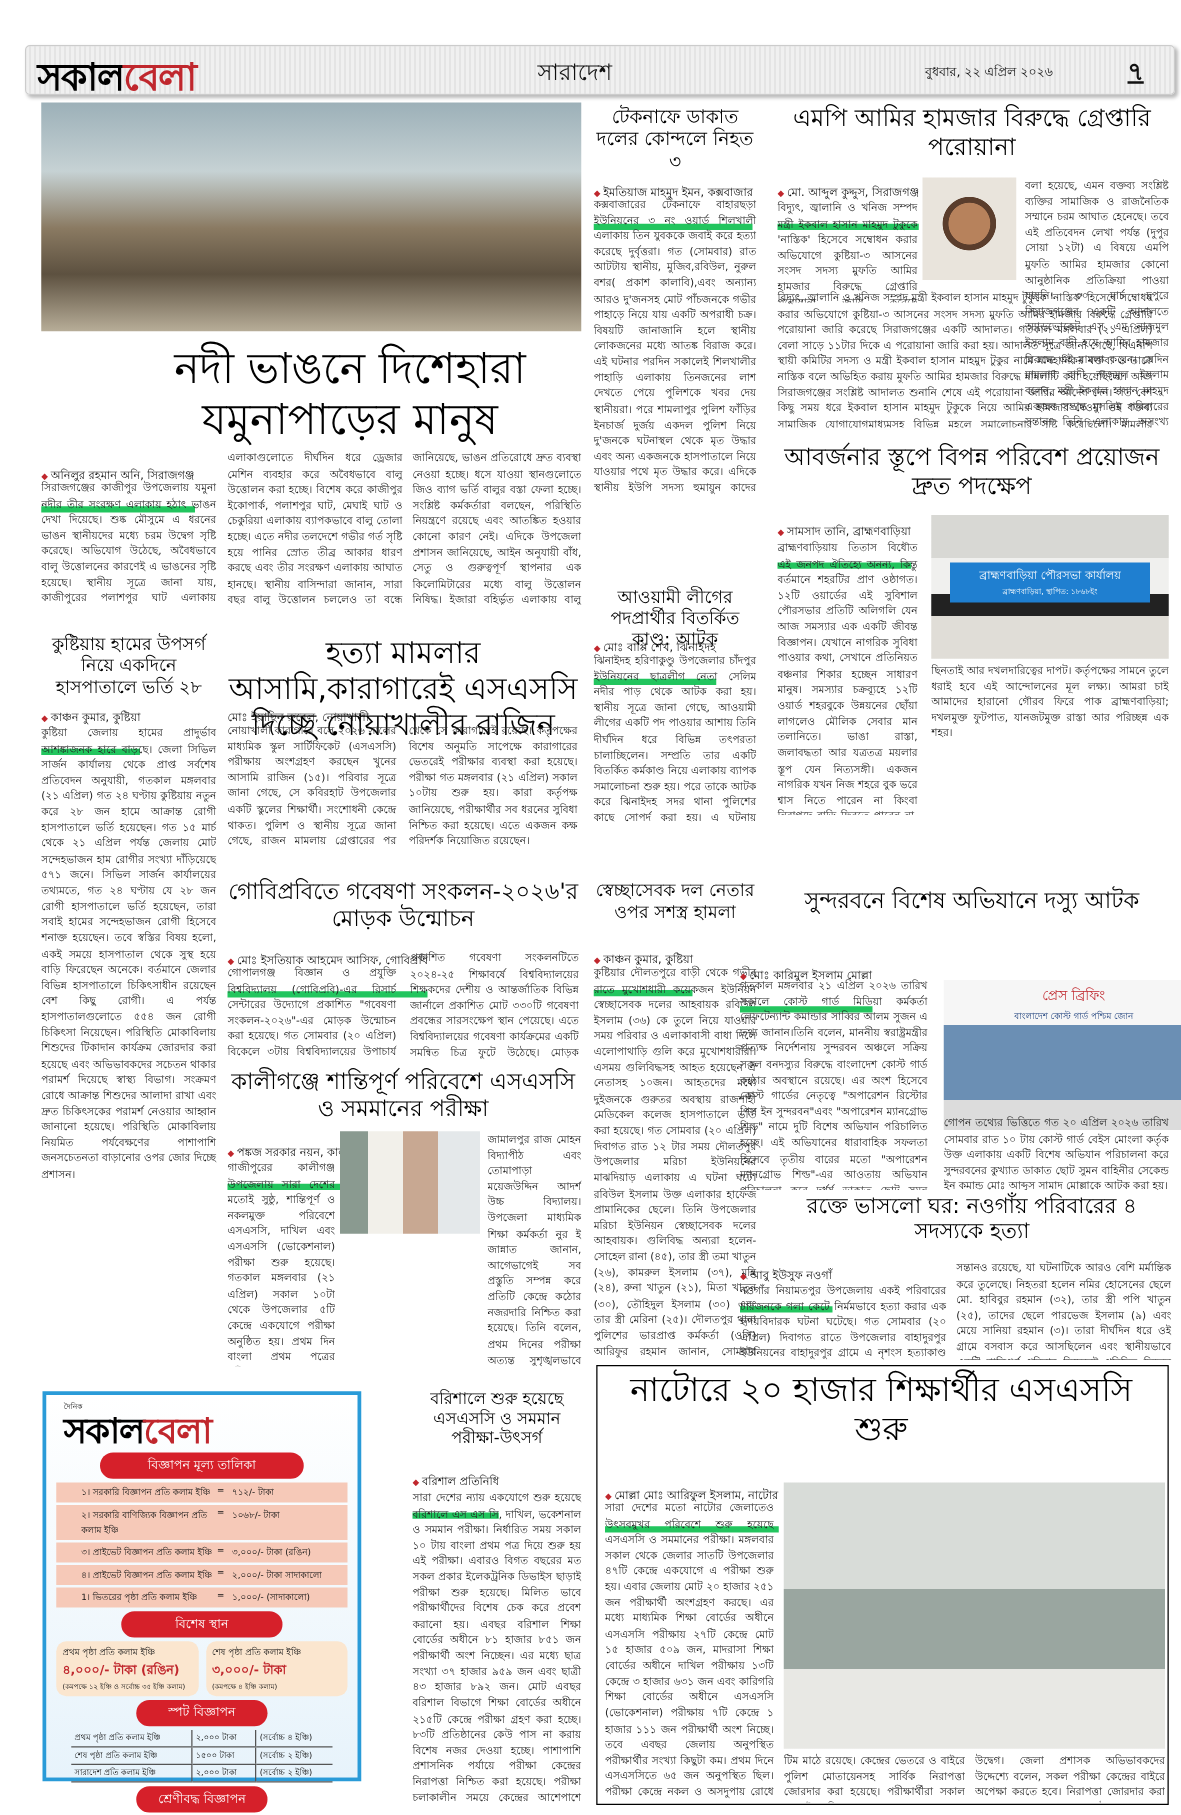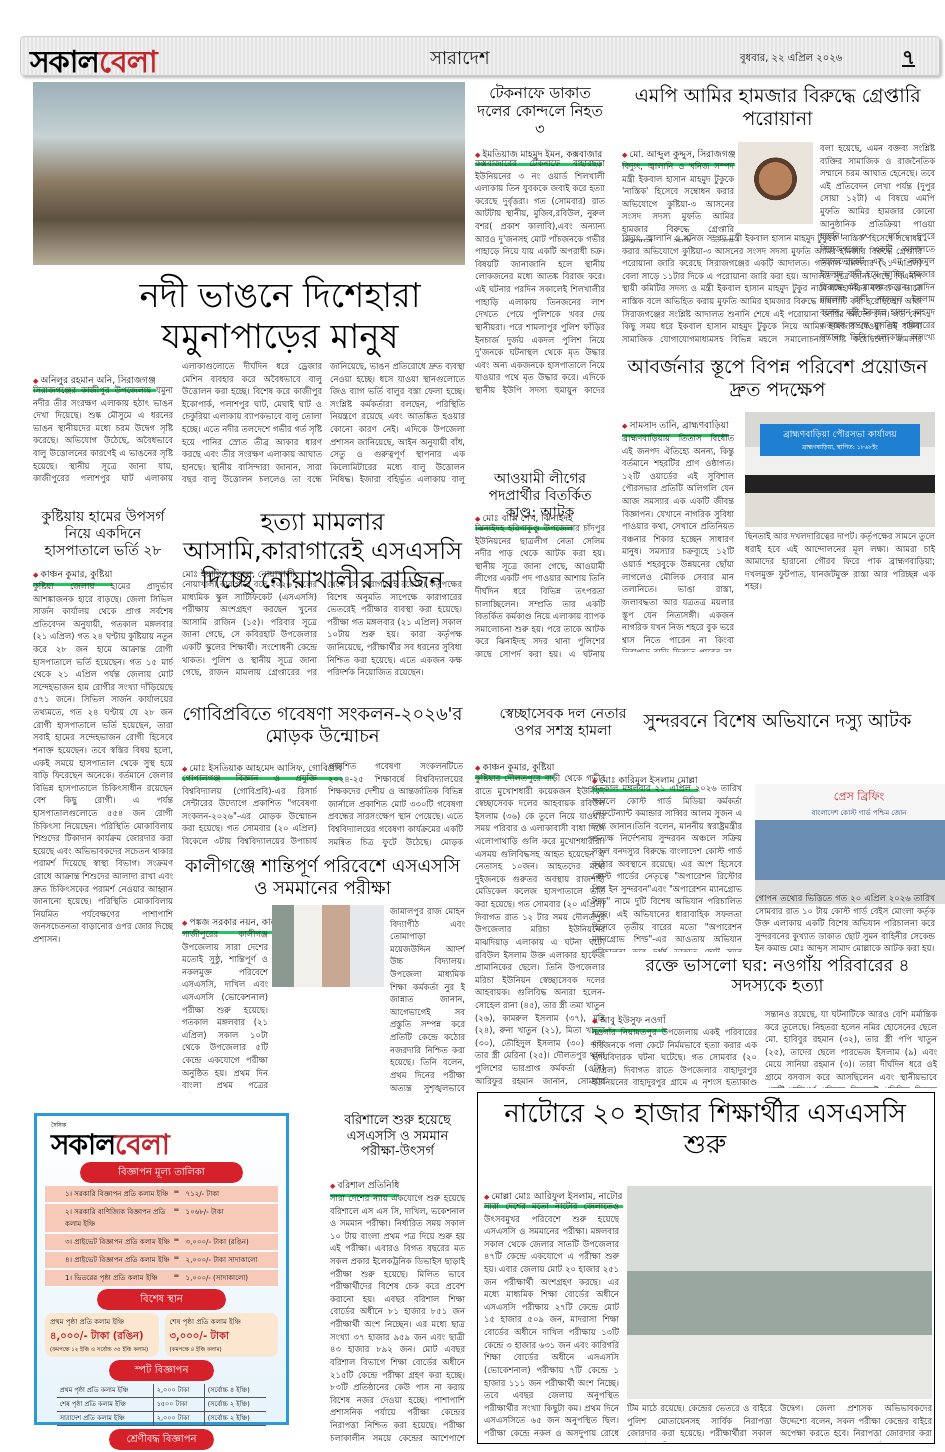--- a/index.html
+++ b/index.html
@@ -5,21 +5,21 @@
 *{box-sizing:border-box;margin:0;padding:0}
 body{width:945px;height:1452px;background:#fff;font-family:"DejaVu Sans",sans-serif;color:#111;position:relative;overflow:hidden}
 .abs{position:absolute}
 .mast-right{left:20px;top:36px;width:920px;height:40px;background:repeating-linear-gradient(90deg,#f0f0f0 0 2px,#e4e4e4 2px 4px);border:1px solid #ccc;border-radius:4px;box-shadow:2px 2px 3px #bbb}
 .logo{font-weight:bold;font-size:26px;letter-spacing:-1px;color:#000}
 .logo .red{color:#c0272d}
 .section{font-size:18px}
 .date{font-size:10px}
 .pageno{font-size:20px;font-weight:bold;text-decoration:underline}
 .hl{font-family:"DejaVu Sans",sans-serif;text-align:center;color:#000;line-height:1.2}
-.byline{font-size:9px;border-bottom:3px solid #22c55e;display:inline-block;padding-bottom:1px}
+.byline{font-size:9px;border-bottom:5px solid #22c55e;display:inline-block;padding-bottom:17px}
 .byline::before{content:"◆ ";color:#c0272d;font-size:7px}
 .body{font-size:8.4px;line-height:1.5;text-align:justify;color:#222;overflow:hidden}
 .photo{background:linear-gradient(180deg,#9cb0b8 0%,#c6d2d4 30%,#8a7a62 55%,#5d5140 75%,#b7ad98 100%)}
 .portrait{background:radial-gradient(circle at 50% 45%,#b7825c 0 28%,#5a3d2c 29% 36%,#e9e4dc 37%);}
 .building{background:linear-gradient(180deg,#d8d8d4 0 30%,#f0f0ee 30% 55%,#222 55% 70%,#e0ddd7 70%)}
 .banner{background:#1f7fd0;color:#fff;font-size:9px;text-align:center;padding:3px}
 .coastguard{background:linear-gradient(180deg,#f6f6f6 0 30%,#6b8fb4 30% 80%,#dcdcdc 80%)}
 .classroom{background:linear-gradient(180deg,#d8dcd8 0 40%,#9aa6a0 40% 70%,#e8e8e4 70%)}
 .exam{background:linear-gradient(90deg,#8a9a90 0 20%,#f2f0ea 20% 45%,#c8a892 45% 70%,#e4e8ea 70%)}
 .boxed{border:1.5px solid #000}
@@ -60,21 +60,21 @@
 <div class="abs" style="left:622px;top:142px"><span class="byline">মো. আব্দুল কুদ্দুস, সিরাজগঞ্জ</span></div>
 <div class="abs portrait" style="left:738px;top:142px;width:75px;height:82px"></div>
 <div class="abs body" style="left:622px;top:160px;width:112px;height:82px">বিদ্যুৎ, জ্বালানি ও খনিজ সম্পদ মন্ত্রী ইকবাল হাসান মাহমুদ টুকুকে 'নাস্তিক' হিসেবে সম্বোধন করার অভিযোগে কুষ্টিয়া-৩ আসনের সংসদ সদস্য মুফতি আমির হামজার বিরুদ্ধে গ্রেপ্তারি পরোয়ানা জারি করেছে সিরাজগঞ্জের একটি আদালত। গতকাল মঙ্গলবার (২১ এপ্রিল) বেলা সাড়ে ১১টার দিকে এ পরোয়ানা জারি করা হয়। আদালত সূত্রে জানা গেছে, বিএনপি স্থায়ী কমিটির সদস্য ও মন্ত্রী ইকবাল হাসান মাহমুদ টুকুর নামে মানহানিকর বক্তব্য ও তাকে নাস্তিক বলে অভিহিত করায় মুফতি আমির হামজার বিরুদ্ধে মামলাটি করা হয়েছিলো। আজ সিরাজগঞ্জের সংশ্লিষ্ট আদালত শুনানি শেষে এই পরোয়ানা জারির আদেশ দেন। গত বেশ কিছু সময় ধরে ইকবাল হাসান মাহমুদ টুকুকে নিয়ে আমির হামজার দেওয়া ওই বক্তব্য সামাজিক যোগাযোগমাধ্যমসহ বিভিন্ন মহলে সমালোচনার সৃষ্টি করেছিলো। মামলার অভিযোগে</div>
 <div class="abs body" style="left:622px;top:232px;width:300px;height:110px">বিদ্যুৎ, জ্বালানি ও খনিজ সম্পদ মন্ত্রী ইকবাল হাসান মাহমুদ টুকুকে 'নাস্তিক' হিসেবে সম্বোধন করার অভিযোগে কুষ্টিয়া-৩ আসনের সংসদ সদস্য মুফতি আমির হামজার বিরুদ্ধে গ্রেপ্তারি পরোয়ানা জারি করেছে সিরাজগঞ্জের একটি আদালত। গতকাল মঙ্গলবার (২১ এপ্রিল) বেলা সাড়ে ১১টার দিকে এ পরোয়ানা জারি করা হয়। আদালত সূত্রে জানা গেছে, বিএনপি স্থায়ী কমিটির সদস্য ও মন্ত্রী ইকবাল হাসান মাহমুদ টুকুর নামে মানহানিকর বক্তব্য ও তাকে নাস্তিক বলে অভিহিত করায় মুফতি আমির হামজার বিরুদ্ধে মামলাটি করা হয়েছিলো। আজ সিরাজগঞ্জের সংশ্লিষ্ট আদালত শুনানি শেষে এই পরোয়ানা জারির আদেশ দেন। গত বেশ কিছু সময় ধরে ইকবাল হাসান মাহমুদ টুকুকে নিয়ে আমির হামজার দেওয়া ওই বক্তব্য সামাজিক যোগাযোগমাধ্যমসহ বিভিন্ন মহলে সমালোচনার সৃষ্টি করেছিলো। মামলার অভিযোগে</div>
 <div class="abs body" style="left:820px;top:142px;width:115px;height:200px">বলা হয়েছে, এমন বক্তব্য সংশ্লিষ্ট ব্যক্তির সামাজিক ও রাজনৈতিক সম্মানে চরম আঘাত হেনেছে। তবে এই প্রতিবেদন লেখা পর্যন্ত (দুপুর সোয়া ১২টা) এ বিষয়ে এমপি মুফতি আমির হামজার কোনো আনুষ্ঠানিক প্রতিক্রিয়া পাওয়া যায়নি। ৩০ মার্চ দুপুরে সিরাজগঞ্জের একটি আদালতে অ্যাডভোকেট এস এম নাজমুল ইসলাম বাদী হয়ে আমির হামজার বিরুদ্ধে এই মামলা করেন। সেদিন মামলার বাদী নাজমুল ইসলাম বলেন, মন্ত্রী ইকবাল হাসান মাহমুদ একজন সম্ভ্রান্ত মুসলিম পরিবারের সন্তান। তিনি এলাকায় অসংখ্য মসজিদ, মাদ্রাসা ও কবরস্থানের উন্নয়নে ভূমিকা রাখছেন। গত ২৬ মার্চ বীর মুক্তিযোদ্ধাদের সম্মান জানিয়ে তিনি একটি বক্তব্য দেন। সেই বক্তব্যকে কেন্দ্র করে আমির হামজা তাকে 'আপাদমস্তক নাস্তিক' বলে মানহানি করেছেন। এ কারণে দণ্ডবিধির ৫০০ ধারায় এই মামলা করা হয়েছে।</div>
 
 <div class="abs hl" style="left:620px;top:355px;width:315px;font-size:19px">আবর্জনার স্তূপে বিপন্ন পরিবেশ প্রয়োজন দ্রুত পদক্ষেপ</div>
 <div class="abs" style="left:622px;top:413px"><span class="byline">সামসাদ তানি, ব্রাহ্মণবাড়িয়া</span></div>
 <div class="abs body" style="left:622px;top:432px;width:112px;height:220px">ব্রাহ্মণবাড়িয়ায় তিতাস বিধৌত এই জনপদ ঐতিহ্যে অনন্য, কিন্তু বর্তমানে শহরটির প্রাণ ওষ্ঠাগত। ১২টি ওয়ার্ডের এই সুবিশাল পৌরসভার প্রতিটি অলিগলি যেন আজ সমস্যার এক একটি জীবন্ত বিজ্ঞাপন। যেখানে নাগরিক সুবিধা পাওয়ার কথা, সেখানে প্রতিনিয়ত বঞ্চনার শিকার হচ্ছেন সাধারণ মানুষ। সমস্যার চক্রব্যূহে ১২টি ওয়ার্ড শহরবুকে উন্নয়নের ছোঁয়া লাগলেও মৌলিক সেবার মান তলানিতে। ভাঙা রাস্তা, জলাবদ্ধতা আর যত্রতত্র ময়লার স্তূপ যেন নিত্যসঙ্গী। একজন নাগরিক যখন নিজ শহরে বুক ভরে শ্বাস নিতে পারেন না কিংবা নিরাপদে বাড়ি ফিরতে পারেন না, তখন প্রশ্ন জাগে এটাই কি আমাদের প্রাপ্য</div>
 <div class="abs building" style="left:745px;top:412px;width:190px;height:115px">
-  <div class="banner" style="margin:12px 15px 0">
+  <div class="banner" style="margin:38px 15px 0">
     <div>ব্রাহ্মণবাড়িয়া পৌরসভা কার্যালয়</div>
     <div style="font-size:6px">ব্রাহ্মণবাড়িয়া, স্থাপিত: ১৮৬৮ইং</div>
   </div>
 </div>
 <div class="abs body" style="left:745px;top:530px;width:190px;height:125px">ছিনতাই আর দখলদারিত্বের দাপট। কর্তৃপক্ষের সামনে তুলে ধরাই হবে এই আন্দোলনের মূল লক্ষ্য। আমরা চাই আমাদের হারানো গৌরব ফিরে পাক ব্রাহ্মণবাড়িয়া; দখলমুক্ত ফুটপাত, যানজটমুক্ত রাস্তা আর পরিচ্ছন্ন এক শহর।</div>
 
 <div class="abs hl" style="left:33px;top:508px;width:140px;font-size:14px">কুষ্টিয়ায় হামের উপসর্গ নিয়ে একদিনে হাসপাতালে ভর্তি ২৮</div>
 <div class="abs" style="left:33px;top:562px"><span class="byline">কাঞ্চন কুমার, কুষ্টিয়া</span></div>
 <div class="abs body" style="left:33px;top:580px;width:140px;height:515px">কুষ্টিয়া জেলায় হামের প্রাদুর্ভাব আশঙ্কাজনক হারে বাড়ছে। জেলা সিভিল সার্জন কার্যালয় থেকে প্রাপ্ত সর্বশেষ প্রতিবেদন অনুযায়ী, গতকাল মঙ্গলবার (২১ এপ্রিল) গত ২৪ ঘণ্টায় কুষ্টিয়ায় নতুন করে ২৮ জন হামে আক্রান্ত রোগী হাসপাতালে ভর্তি হয়েছেন। গত ১৫ মার্চ থেকে ২১ এপ্রিল পর্যন্ত জেলায় মোট সন্দেহভাজন হাম রোগীর সংখ্যা দাঁড়িয়েছে ৫৭১ জনে। সিভিল সার্জন কার্যালয়ের তথ্যমতে, গত ২৪ ঘণ্টায় যে ২৮ জন রোগী হাসপাতালে ভর্তি হয়েছেন, তারা সবাই হামের সন্দেহভাজন রোগী হিসেবে শনাক্ত হয়েছেন। তবে স্বস্তির বিষয় হলো, একই সময়ে হাসপাতাল থেকে সুস্থ হয়ে বাড়ি ফিরেছেন অনেকে। বর্তমানে জেলার বিভিন্ন হাসপাতালে চিকিৎসাধীন রয়েছেন বেশ কিছু রোগী। এ পর্যন্ত হাসপাতালগুলোতে ৫৫৪ জন রোগী চিকিৎসা নিয়েছেন। পরিস্থিতি মোকাবিলায় শিশুদের টিকাদান কার্যক্রম জোরদার করা হয়েছে এবং অভিভাবকদের সচেতন থাকার পরামর্শ দিয়েছে স্বাস্থ্য বিভাগ। সংক্রমণ রোধে আক্রান্ত শিশুদের আলাদা রাখা এবং দ্রুত চিকিৎসকের পরামর্শ নেওয়ার আহ্বান জানানো হয়েছে। পরিস্থিতি মোকাবিলায় নিয়মিত পর্যবেক্ষণের পাশাপাশি জনসচেতনতা বাড়ানোর ওপর জোর দিচ্ছে প্রশাসন।</div>
 
@@ -90,21 +90,21 @@
 <div class="abs" style="left:182px;top:756px"><span class="byline">মোঃ ইসতিয়াক আহমেদ আসিফ, গোবিপ্রবি</span></div>
 <div class="abs body" style="left:182px;top:772px;width:135px;height:75px">গোপালগঞ্জ বিজ্ঞান ও প্রযুক্তি বিশ্ববিদ্যালয় (গোবিপ্রবি)-এর রিসার্চ সেন্টারের উদ্যোগে প্রকাশিত "গবেষণা সংকলন-২০২৬"-এর মোড়ক উন্মোচন করা হয়েছে। গত সোমবার (২০ এপ্রিল) বিকেলে ৩টায় বিশ্ববিদ্যালয়ের উপাচার্য অধ্যাপক ড. হোসেন উদ্দিন শেখর তার দপ্তরে আনুষ্ঠানিকভাবে এই সংকলনের মোড়ক উন্মোচন করেন।</div>
 <div class="abs body" style="left:328px;top:760px;width:135px;height:87px">প্রকাশিত গবেষণা সংকলনটিতে ২০২৪-২৫ শিক্ষাবর্ষে বিশ্ববিদ্যালয়ের শিক্ষকদের দেশীয় ও আন্তর্জাতিক বিভিন্ন জার্নালে প্রকাশিত মোট ৩৩০টি গবেষণা প্রবন্ধের সারসংক্ষেপ স্থান পেয়েছে। এতে বিশ্ববিদ্যালয়ের গবেষণা কার্যক্রমের একটি সমন্বিত চিত্র ফুটে উঠেছে। মোড়ক উন্মোচন অনুষ্ঠানে উপাচার্য অধ্যাপক ড. হোসেন উদ্দিন শেখর বলেন, বিশ্ববিদ্যালয়ে প্রথমবারের মতো কোনো গবেষণা সংকলন প্রকাশিত হলো।</div>
 
 <div class="abs hl" style="left:180px;top:855px;width:285px;font-size:18px">কালীগঞ্জে শান্তিপূর্ণ পরিবেশে এসএসসি ও সমমানের পরীক্ষা</div>
 <div class="abs" style="left:182px;top:910px"><span class="byline">পঙ্কজ সরকার নয়ন, কালীগঞ্জ</span></div>
 <div class="abs exam" style="left:272px;top:905px;width:112px;height:82px"></div>
 <div class="abs body" style="left:182px;top:928px;width:86px;height:165px">গাজীপুরের কালীগঞ্জ উপজেলায় সারা দেশের মতোই সুষ্ঠু, শান্তিপূর্ণ ও নকলমুক্ত পরিবেশে এসএসসি, দাখিল এবং এসএসসি (ভোকেশনাল) পরীক্ষা শুরু হয়েছে। গতকাল মঙ্গলবার (২১ এপ্রিল) সকাল ১০টা থেকে উপজেলার ৫টি কেন্দ্রে একযোগে পরীক্ষা অনুষ্ঠিত হয়। প্রথম দিন বাংলা প্রথম পত্রের পরীক্ষায় অংশ নেয় শিক্ষার্থীরা। উপজেলা মাধ্যমিক শিক্ষা অফিস সূত্রে জানা যায়, এ বছর ৩৫টি বিদ্যালয় ও ২৩টি মাদ্রাসা থেকে মোট ২,৫৩৯ জন পরীক্ষার্থী অংশগ্রহণ করেছে। পরীক্ষাকেন্দ্রগুলো হলো কালীগঞ্জ আর আর এন পাইলট সরকারি উচ্চ বিদ্যালয়, বালিকা উচ্চ বিদ্যালয়,</div>
 <div class="abs body" style="left:390px;top:905px;width:75px;height:188px">জামালপুর রাজ মোহন বিদ্যাপীঠ এবং তোমাপাড়া ময়েজউদ্দিন আদর্শ উচ্চ বিদ্যালয়। উপজেলা মাধ্যমিক শিক্ষা কর্মকর্তা নুর ই জান্নাত জানান, আগেভাগেই সব প্রস্তুতি সম্পন্ন করে প্রতিটি কেন্দ্রে কঠোর নজরদারি নিশ্চিত করা হয়েছে। তিনি বলেন, প্রথম দিনের পরীক্ষা অত্যন্ত সুশৃঙ্খলভাবে সম্পন্ন হয়েছে এবং কোনো অপ্রীতিকর ঘটনা ঘটেনি। পরীক্ষার্থীদের নিরাপত্তা নিশ্চিতে প্রতিটি কেন্দ্রে আইনশৃঙ্খলা বাহিনীর সদস্যরা মোতায়েন রয়েছেন।</div>
 
-<div class="abs hl" style="left:498px;top:705px;width:130px;font-size:14px">স্বেচ্ছাসেবক দল নেতার ওপর সশস্ত্র হামলা</div>
+<div class="abs hl" style="left:475px;top:705px;width:130px;font-size:14px">স্বেচ্ছাসেবক দল নেতার ওপর সশস্ত্র হামলা</div>
 <div class="abs" style="left:475px;top:755px"><span class="byline">কাঞ্চন কুমার, কুষ্টিয়া</span></div>
 <div class="abs body" style="left:475px;top:772px;width:130px;height:315px">কুষ্টিয়ার দৌলতপুরে বাড়ী থেকে গভীর রাতে মুখোশধারী কয়েকজন ইউনিয়ন স্বেচ্ছাসেবক দলের আহবায়ক রবিউল ইসলাম (৩৬) কে তুলে নিয়ে যাওয়ার সময় পরিবার ও এলাকাবাসী বাধা দিলে এলোপাথাড়ি গুলি করে মুখোশধারীরা। এসময় গুলিবিদ্ধসহ আহত হয়েছেন ঐ নেতাসহ ১০জন। আহতদের মধ্যে দুইজনকে গুরুতর অবস্থায় রাজশাহী মেডিকেল কলেজ হাসপাতালে ভর্তি করা হয়েছে। গত সোমবার (২০ এপ্রিল) দিবাগত রাত ১২ টার সময় দৌলতপুর উপজেলার মরিচা ইউনিয়নের মাঝদিয়াড় এলাকায় এ ঘটনা ঘটে। রবিউল ইসলাম উক্ত এলাকার হাফেজ প্রামানিকের ছেলে। তিনি উপজেলার মরিচা ইউনিয়ন স্বেচ্ছাসেবক দলের আহবায়ক। গুলিবিদ্ধ অন্যরা হলেন- সোহেল রানা (৪৫), তার স্ত্রী তমা খাতুন (২৬), কামরুল ইসলাম (৩৭), মুন্নি (২৪), রুনা খাতুন (২১), মিতা খাতুন (৩০), তৌহিদুল ইসলাম (৩০) এবং তার স্ত্রী মেরিনা (২৫)। দৌলতপুর থানা পুলিশের ভারপ্রাপ্ত কর্মকর্তা (ওসি) আরিফুর রহমান জানান, সোমবার দিবাগত রাত ১২টার দিকে একদল দুর্বৃত্ত জোর করে রবিউল ইসলামকে বাড়ি থেকে তুলে নিয়ে যাওয়ার চেষ্টা করলে পরিবারের লোকজন এবং স্থানীয়রা বাধা দিলে দুর্বৃত্তরা এলোপাথারী গুলি করে।</div>
 
 <div class="abs hl" style="left:620px;top:710px;width:315px;font-size:18px">সুন্দরবনে বিশেষ অভিযানে দস্যু আটক</div>
 <div class="abs" style="left:592px;top:768px"><span class="byline">মোঃ কারিমুল ইসলাম মোল্লা</span></div>
 <div class="abs body" style="left:592px;top:782px;width:150px;height:170px">গতকাল মঙ্গলবার ২১ এপ্রিল ২০২৬ তারিখ সকালে কোস্ট গার্ড মিডিয়া কর্মকর্তা লেফটেন্যান্ট কমান্ডার সাব্বির আলম সুজন এ তথ্য জানান।তিনি বলেন, মাননীয় স্বরাষ্ট্রমন্ত্রীর প্রত্যক্ষ নির্দেশনায় সুন্দরবন অঞ্চলে সক্রিয় সকল বনদস্যুর বিরুদ্ধে বাংলাদেশ কোস্ট গার্ড কঠোর অবস্থানে রয়েছে। এর অংশ হিসেবে কোস্ট গার্ডের নেতৃত্বে "অপারেশন রিস্টোর পিস ইন সুন্দরবন"এবং "অপারেশন ম্যানগ্রোভ শিল্ড" নামে দুটি বিশেষ অভিযান পরিচালিত হচ্ছে। এই অভিযানের ধারাবাহিক সফলতা হিসেবে তৃতীয় বারের মতো "অপারেশন ম্যানগ্রোভ শিল্ড"-এর আওতায় অভিযান পরিচালনা করে দুর্ধর্ষ ডাকাত ছোট সুমন বাহিনীর সেকেন্ড ইন কমান্ড কে আটক করা হয়। সুন্দরবনের কুখ্যাত ডাকাত ছোট সুমন বাহিনীর সেকেন্ড ইন কমান্ড সুন্দরবন হতে বাগেরহাটের রামপাল থানাধীন শুকদারা বাজার সংলগ্ন এলাকায় পরিবারের সাথে সাক্ষাতের নিমিত্তে আগমন করার তথ্য জানা যায়। প্রাপ্ত</div>
 <div class="abs coastguard" style="left:755px;top:784px;width:208px;height:120px">
   <div style="text-align:center;color:#c0272d;font-size:11px;padding-top:4px">প্রেস ব্রিফিং</div>
   <div style="text-align:center;color:#1a3d7a;font-size:7px">বাংলাদেশ কোস্ট গার্ড পশ্চিম জোন</div>
 </div>

